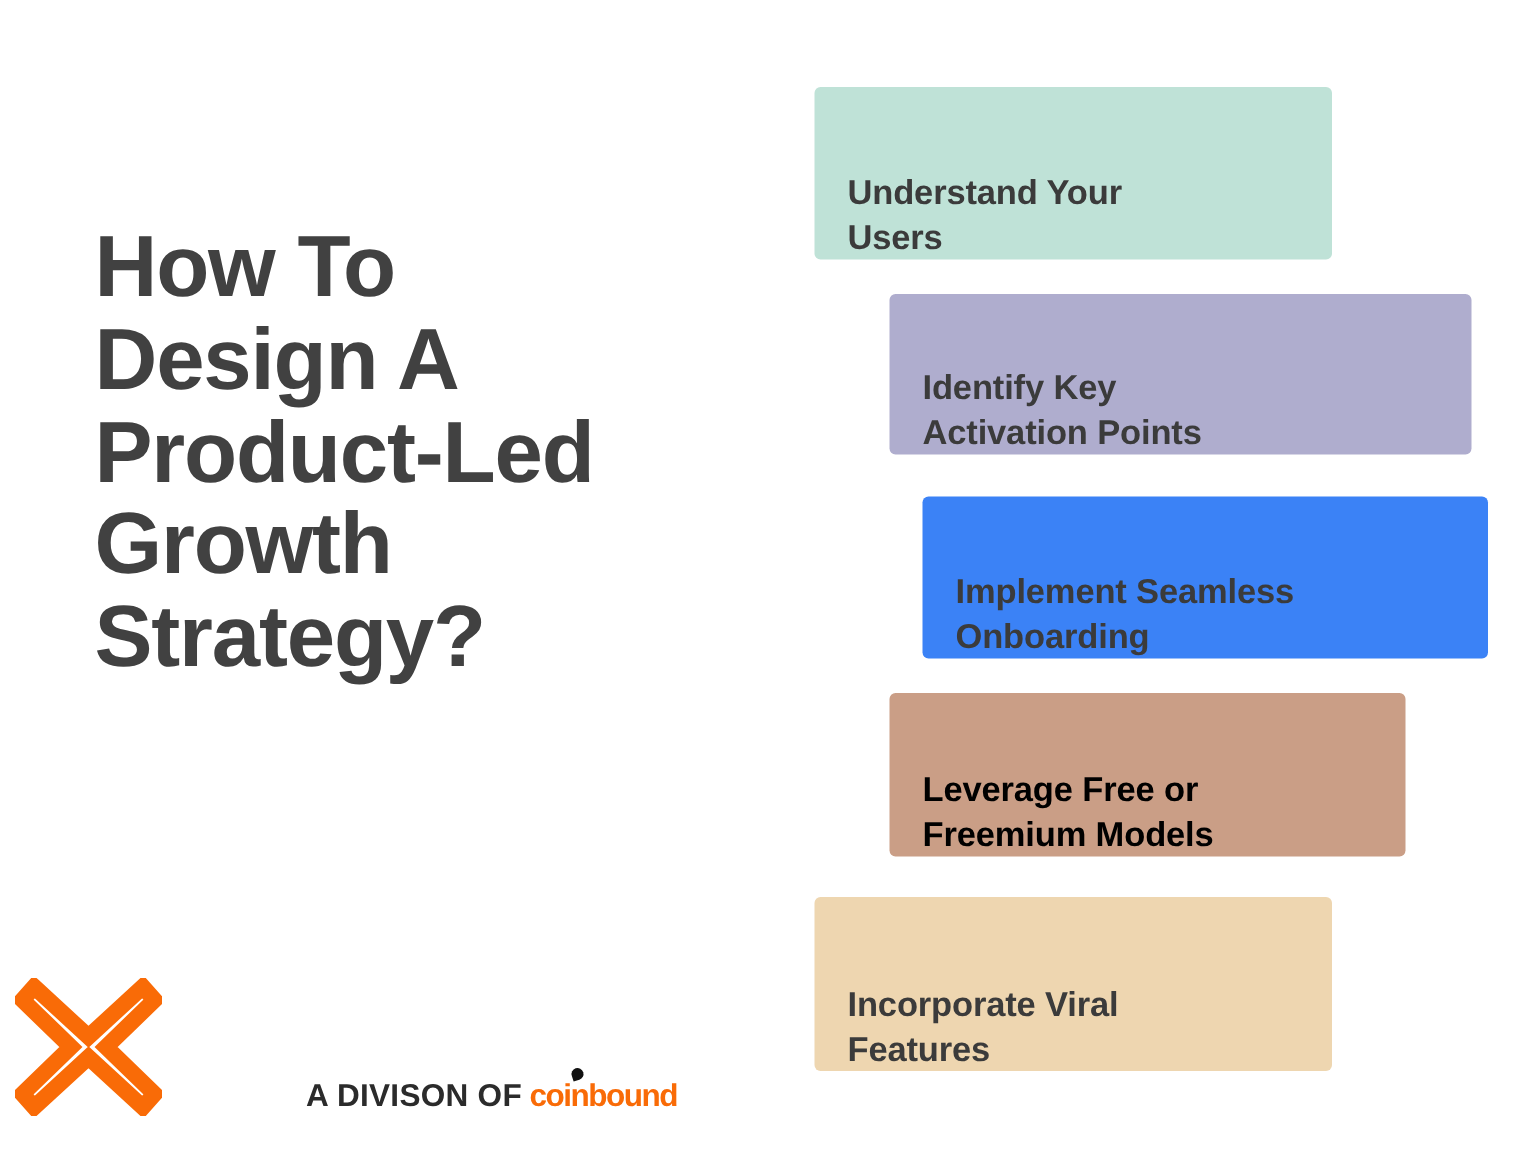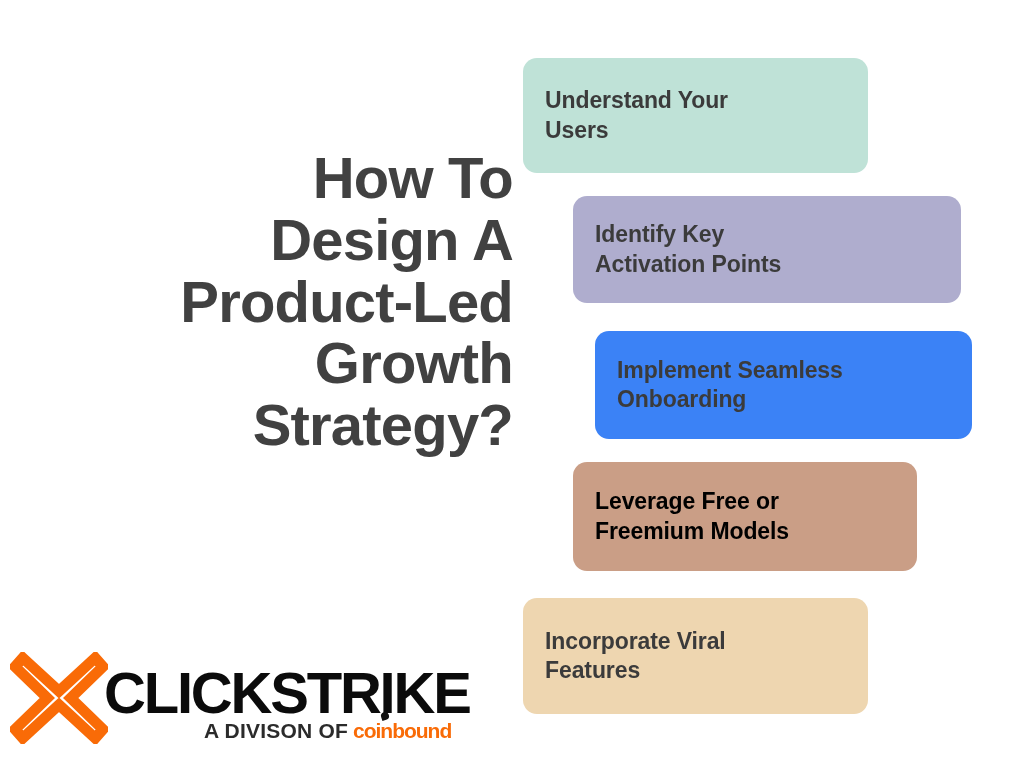--- a/index.html
+++ b/index.html
@@ -33,21 +33,20 @@
     left: 63px;
     top: 147px;
     width: 450px;
     margin: 0;
     font-size: 58px;
     line-height: 1.065;
     font-weight: 700;
     letter-spacing: -0.8px;
     color: #414141;
     white-space: pre-line;
-    text-align: right;
   }
 
   
   #logo-lockup {
     position: absolute;
     left: 6px;
     bottom: 16px;
     width: 470px;
     height: 110px;
   }
@@ -101,24 +100,25 @@
   
   #cards {
     position: absolute;
     left: 0;
     top: 0;
     width: 1024px;
     height: 768px;
   }
   .card {
     position: absolute;
-    border-radius: 14px;
+    border-radius: 4px;
     box-sizing: border-box;
     display: flex;
-    align-items: center;
+    align-items: flex-end;
+    margin-left: 20px;
   }
   .card-label {
     font-size: 23px;
     font-weight: 700;
     line-height: 1.28;
     color: #3b3b3b;
     letter-spacing: -0.1px;
     white-space: pre-line;
   }
 </style>
@@ -136,21 +136,20 @@
 Strategy?</h1>
 
     <div id="logo-lockup">
 
       <span id="logo-x-icon">
         <svg viewBox="0 0 100 94" width="98" height="92" aria-hidden="true">
           <path d="M13 6 L50 40 L87 6 L95 15 L62 47 L95 79 L87 88 L50 54 L13 88 L5 79 L38 47 L5 15 Z" fill="none" stroke="#F96B07" stroke-width="11" stroke-linejoin="miter"></path>
         </svg>
       </span>
 
-      <span id="logo-wordmark" style="color: rgb(11, 11, 11);">CLICKSTRIKE</span>
 
       <span id="logo-tagline">
         <span>A DIVISON OF</span><span class="brand" style="color: rgb(249, 107, 7);"><span>coinbound</span><span class="dot-flourish"></span></span>
       </span>
 
     </div>
   </div>
 
   <div id="cards">
 

